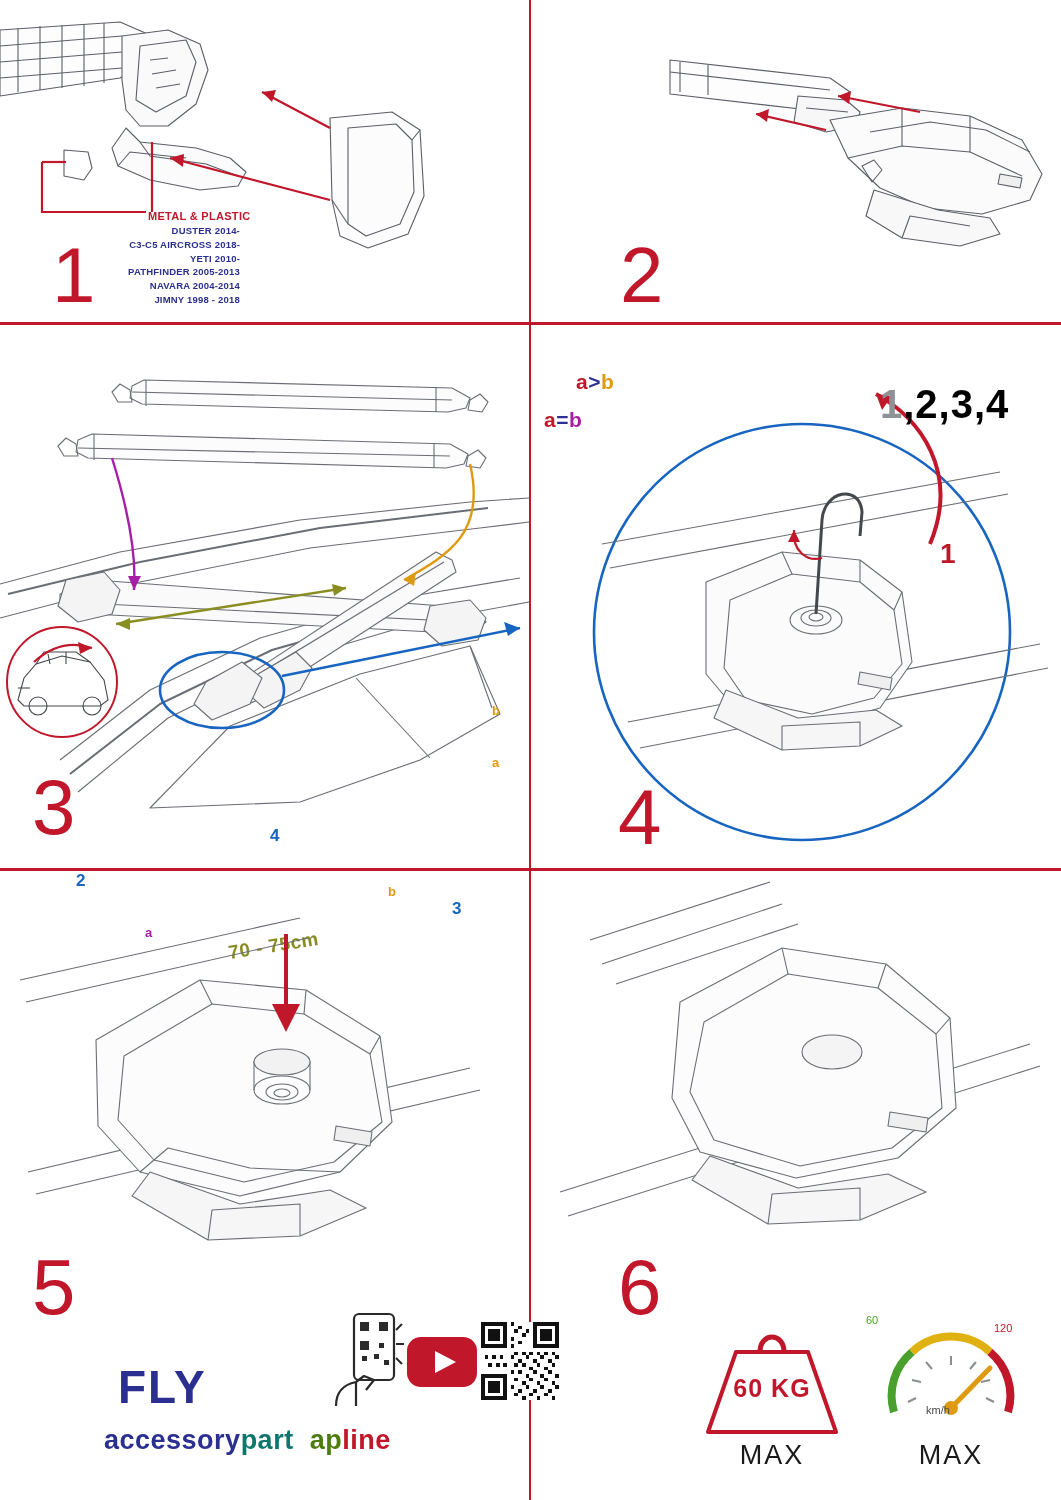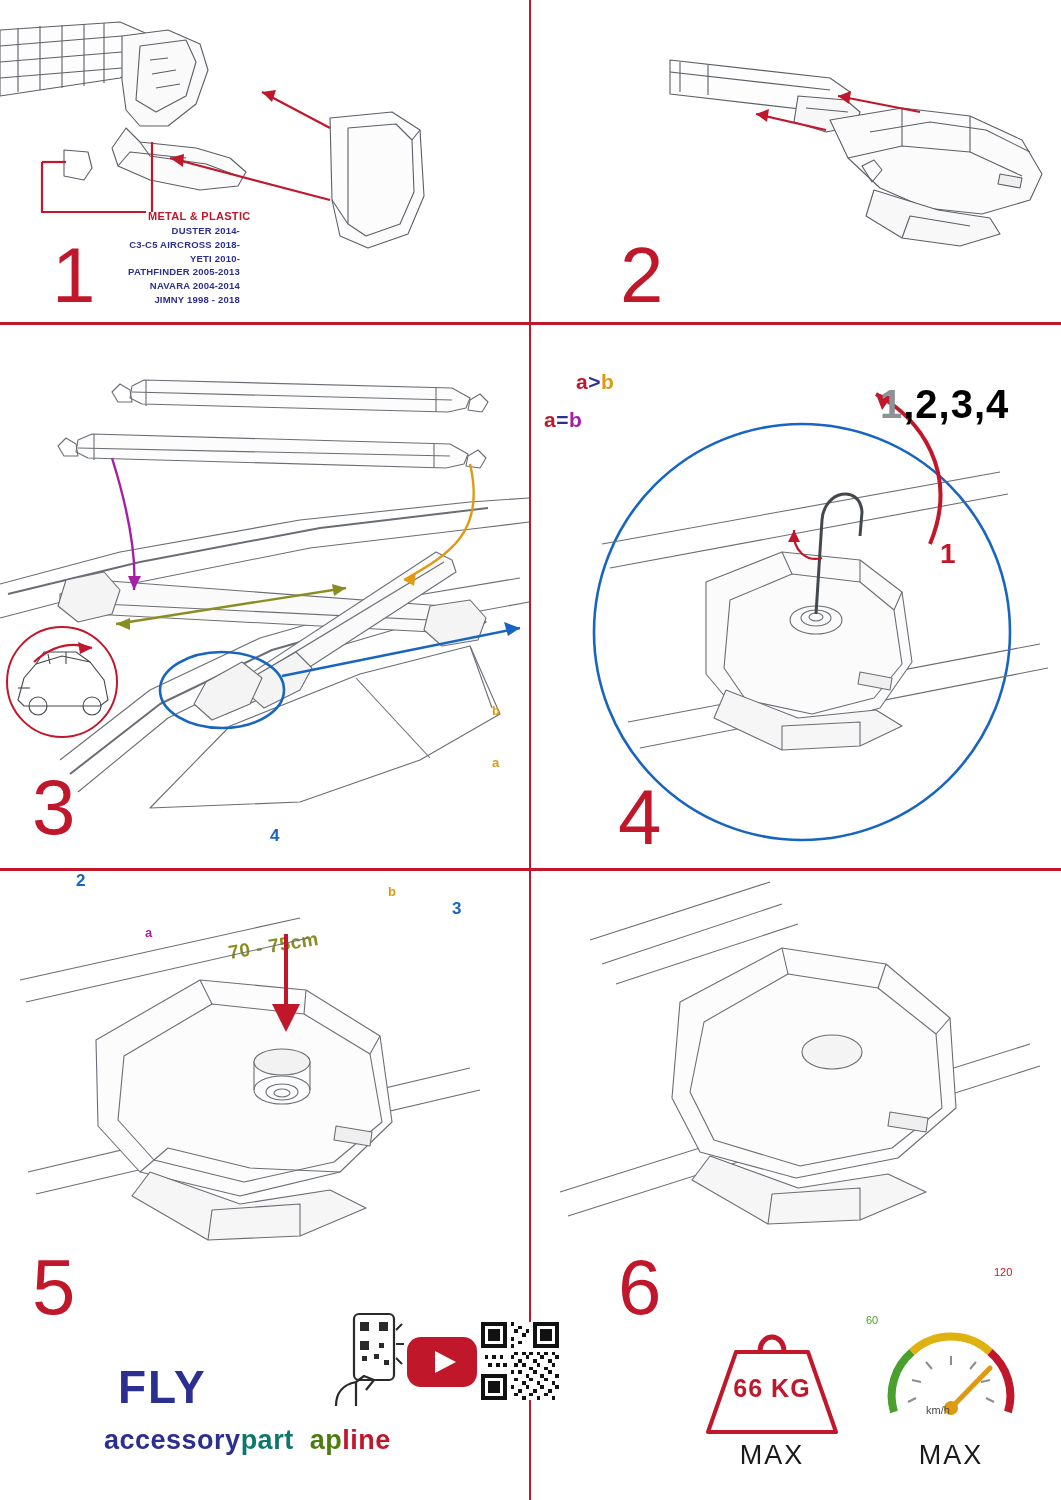--- a/index.html
+++ b/index.html
@@ -481,33 +481,33 @@
 
       <path d="M360 240 L398 246 L396 260 L358 254 Z" fill="#efefef"></path>
     </g>
   </svg>
   <div class="stepnum big" style="left:618px;top:1248px;">6</div>
 
   <svg width="160" height="120" viewBox="0 0 160 120" style="left:692px;top:1318px;">
     <path d="M44 34 L116 34 L144 114 L16 114 Z" fill="none" stroke="#c0172a" stroke-width="4" stroke-linejoin="round"></path>
     <path d="M68 34 C68 14 92 14 92 34" fill="none" stroke="#c0172a" stroke-width="5"></path>
   </svg>
-  <div class="kglbl" style="left:710px;top:1374px;width:124px;text-align:center;">66 KG</div>
+  <div class="kglbl" style="left:710px;top:1374px;width:124px;text-align:center;">60 KG</div>
   <div class="maxlbl" style="left:692px;top:1440px;width:160px;text-align:center;">MAX</div>
 
   <svg width="146" height="120" viewBox="0 0 146 120" style="left:878px;top:1318px;">
     <g fill="none" stroke-width="8" stroke-linecap="butt">
       <path d="M16 94 A57 57 0 0 1 34 34" stroke="#4aa02c"></path>
       <path d="M34 34 A57 57 0 0 1 112 34" stroke="#e0b211"></path>
       <path d="M112 34 A57 57 0 0 1 130 94" stroke="#c0172a"></path>
     </g>
     <g stroke="#8a8d92" stroke-width="2" fill="none">
       <path d="M30 84 L38 80 M34 62 L43 64 M48 44 L54 51 M73 38 L73 47 M98 44 L92 51 M112 62 L103 64 M116 84 L108 80"></path>
     </g>
     <path d="M73 90 L112 50" stroke="#e09a12" stroke-width="5" stroke-linecap="round" fill="none"></path>
     <circle cx="73" cy="90" r="7" fill="#e09a12"></circle>
   </svg>
   <div class="spd g" style="left:866px;top:1314px;">60</div>
-  <div class="spd r" style="left:994px;top:1266px;">120</div>
+  <div class="spd r" style="left:994px;top:1322px;">120</div>
   <div class="kmh" style="left:926px;top:1404px;">km/h</div>
   <div class="maxlbl" style="left:878px;top:1440px;width:146px;text-align:center;">MAX</div>
 
 </div>
 
 </body></html>

